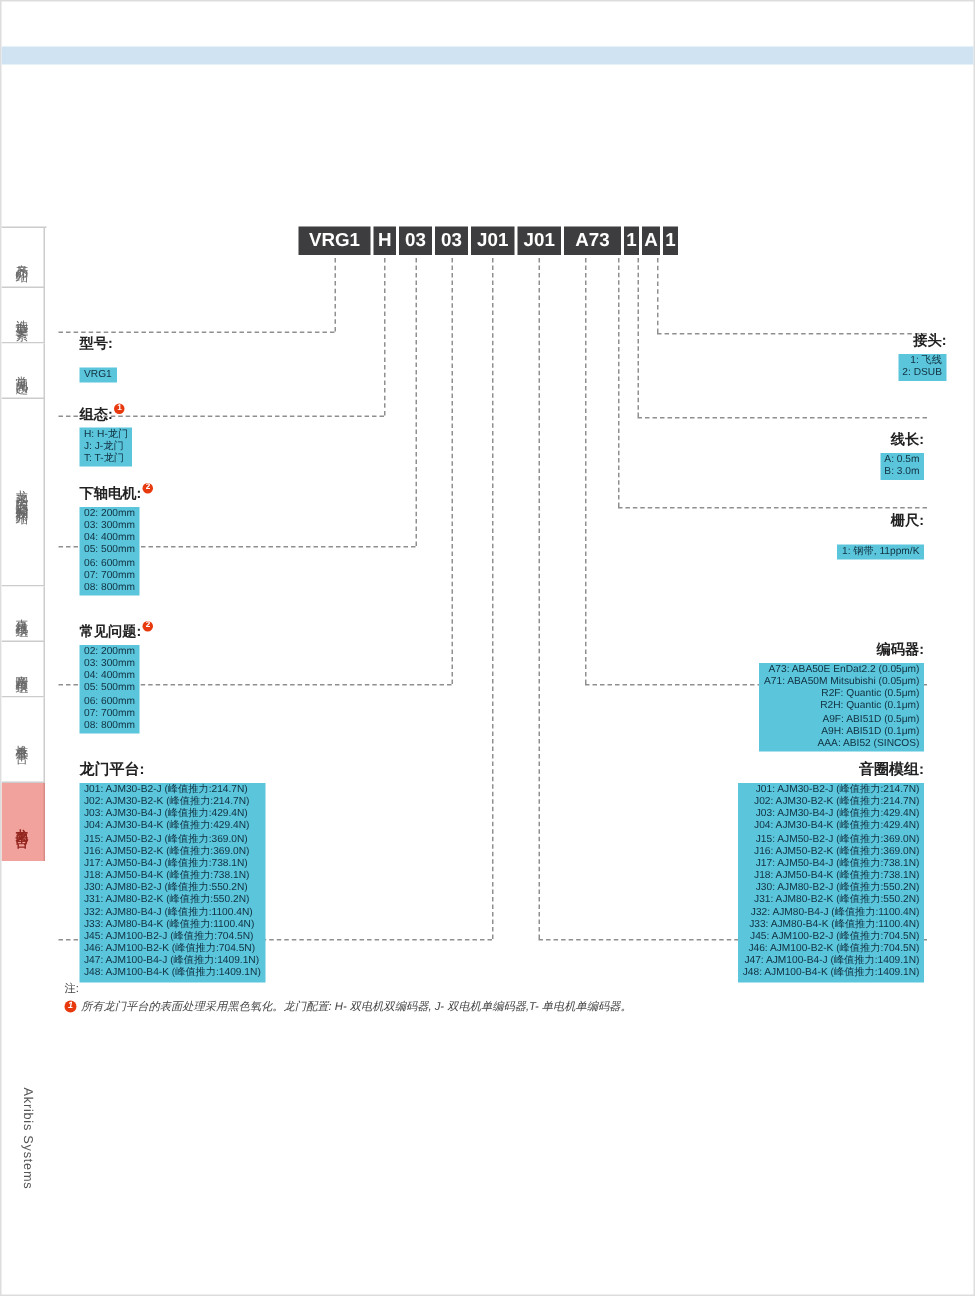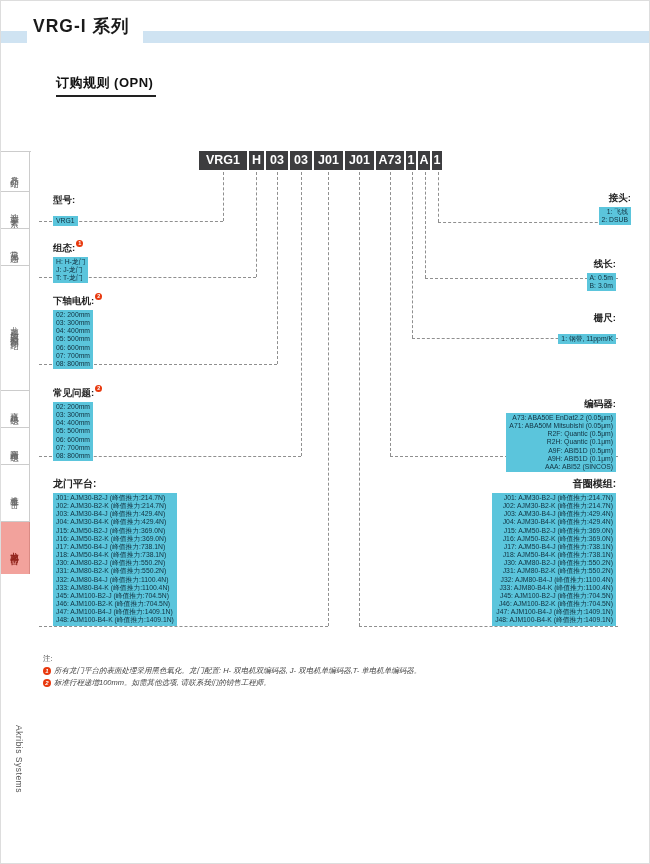--- a/index.html
+++ b/index.html
@@ -15,21 +15,21 @@
   
   .pn-row{position:absolute;left:198px;top:150px;display:flex;gap:2px;z-index:2;}
   .seg{display:inline-block;background:var(--box-dark,#3d3d3f);color:#fff;font-size:12.5px;font-weight:bold;
     height:19px;line-height:19px;text-align:center;}
 
   
   .vline{position:absolute;width:0;border-left:1px dashed #8f8f8f;}
   .hline{position:absolute;height:0;border-top:1px dashed #8f8f8f;}
 
   
-  .field{position:absolute;z-index:1;}
+  .field{position:absolute;z-index:1;margin-top:29px;}
   .field .flabel{font-size:9.5px;font-weight:bold;color:#222;margin-bottom:2px;white-space:nowrap;}
   .field.big .flabel{font-size:10px;}
   .field.right{text-align:right;}
   .opts{display:inline-block;background:var(--highlight,#5bc5dc);color:#10303f;padding:1px 3px;}
   .opt{font-size:6.8px;line-height:8.15px;white-space:nowrap;}
   .badge{display:inline-block;width:7px;height:7px;border-radius:50%;background:var(--badge-red,#e8380d);
     color:#fff;font-size:5.5px;line-height:7px;text-align:center;vertical-align:6px;margin-left:1px;font-weight:bold;}
   .badge:empty{display:none;}
 
   
@@ -46,31 +46,29 @@
   .tab.active{background:var(--tab-active-bg,#f2a29c);color:var(--tab-active-text,#93261e);font-weight:bold;
     border-bottom:none;border-right:1px solid #d98a84;}
   .brand{position:absolute;left:13px;top:724px;height:100px;writing-mode:vertical-rl;font-size:8.5px;color:#555;letter-spacing:.5px;}
 </style>
 </head>
 <body>
 
 <div class="page">
 
   <div class="band"></div>
-  <h1 class="series-title">VRG-I 系列</h1>
-  <h2 class="section-title">订购规则 (OPN)</h2>
 
   <div class="pn-row" id="pnRow">
       <span class="seg" style="width: 48px;">VRG1</span>
       <span class="seg" style="width: 15px;">H</span>
       <span class="seg" style="width: 22px;">03</span>
       <span class="seg" style="width: 22px;">03</span>
       <span class="seg" style="width: 29px;">J01</span>
       <span class="seg" style="width: 29px;">J01</span>
-      <span class="seg" style="width: 28px;">A73</span>
+      <span class="seg" style="width: 38px;">A73</span>
       <span class="seg" style="width: 10px;">1</span>
       <span class="seg" style="width: 12px;">A</span>
       <span class="seg" style="width: 10px;">1</span>
     </div>
   <div id="connectors">
       <div class="vline" style="left: 222px; top: 171px; height: 49px;"></div>
       <div class="vline" style="left: 255px; top: 171px; height: 105px;"></div>
       <div class="vline" style="left: 276px; top: 171px; height: 192px;"></div>
       <div class="vline" style="left: 300px; top: 171px; height: 284px;"></div>
       <div class="vline" style="left: 327px; top: 171px; height: 454px;"></div>
@@ -132,24 +130,20 @@
     <div class="flabel"><span>音圈模组:</span></div>
     <div class="opts"><div class="opt">J01: AJM30-B2-J (峰值推力:214.7N)</div><div class="opt">J02: AJM30-B2-K (峰值推力:214.7N)</div><div class="opt">J03: AJM30-B4-J (峰值推力:429.4N)</div><div class="opt">J04: AJM30-B4-K (峰值推力:429.4N)</div><div class="opt">J15: AJM50-B2-J (峰值推力:369.0N)</div><div class="opt">J16: AJM50-B2-K (峰值推力:369.0N)</div><div class="opt">J17: AJM50-B4-J (峰值推力:738.1N)</div><div class="opt">J18: AJM50-B4-K (峰值推力:738.1N)</div><div class="opt">J30: AJM80-B2-J (峰值推力:550.2N)</div><div class="opt">J31: AJM80-B2-K (峰值推力:550.2N)</div><div class="opt">J32: AJM80-B4-J (峰值推力:1100.4N)</div><div class="opt">J33: AJM80-B4-K (峰值推力:1100.4N)</div><div class="opt">J45: AJM100-B2-J (峰值推力:704.5N)</div><div class="opt">J46: AJM100-B2-K (峰值推力:704.5N)</div><div class="opt">J47: AJM100-B4-J (峰值推力:1409.1N)</div><div class="opt">J48: AJM100-B4-K (峰值推力:1409.1N)</div></div>
   </div>
 
   <div class="notes">
     <div>注:</div>
     <div class="note-line">
       <span class="nbadge">1</span>
       <span>所有龙门平台的表面处理采用黑色氧化。龙门配置: H- 双电机双编码器, J- 双电机单编码器,T- 单电机单编码器。</span>
     </div>
-    <div class="note-line">
-      <span class="nbadge">2</span>
-      <span>标准行程递增100mm。如需其他选项, 请联系我们的销售工程师。</span>
-    </div>
   </div>
 
   <div class="sidebar" id="sidebarEl">
       <div class="tab" style="height: 40px;">产品介绍</div>
       <div class="tab" style="height: 37px;">选型要素</div>
       <div class="tab" style="height: 37px;">常见问题</div>
       <div class="tab" style="height: 125px;">龙门平台的运动控制介绍</div>
       <div class="tab" style="height: 37px;">直线模组</div>
       <div class="tab" style="height: 37px;">音圈模组</div>
       <div class="tab" style="height: 57px;">堆叠平台</div>

